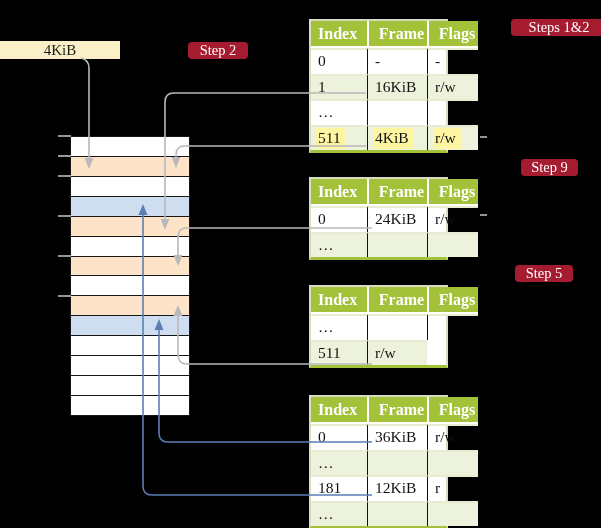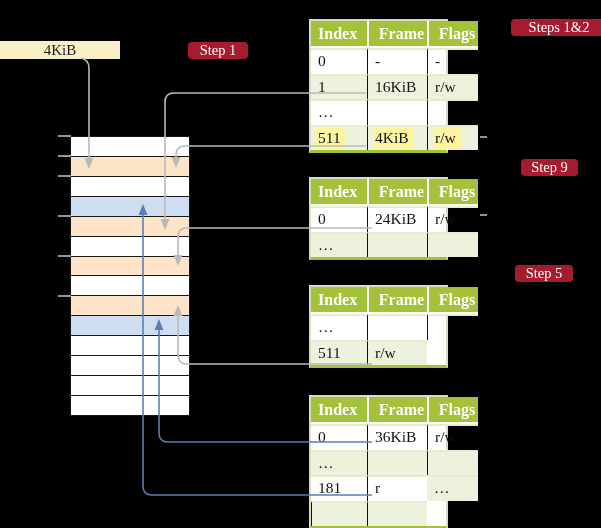--- a/index.html
+++ b/index.html
@@ -64,21 +64,21 @@
 </style>
 </head>
 <body>
 
 <div class="canvas">
 
   <div class="frame-box">
     <span>4KiB</span>
   </div>
 
-  <div class="step" id="step0">Step 1</div>
+  <div class="step" id="step0">Step 2</div>
   <div class="step" id="steps12">Steps 1&amp;2</div>
   <div class="step" id="step3">Step 9</div>
   <div class="step" id="step4">Step 5</div>
 
   <div class="memory">
     <div class="mem-row" style="background: rgb(255, 255, 255);"></div>
     <div class="mem-row" style="background: rgb(253, 228, 201);"></div>
     <div class="mem-row" style="background: rgb(255, 255, 255);"></div>
     <div class="mem-row" style="background: rgb(207, 221, 241);"></div>
     <div class="mem-row" style="background: rgb(253, 228, 201);"></div>
@@ -145,20 +145,21 @@
     <div class="h">Index</div>
     <div class="h hsep">Frame</div>
     <div class="h hsep">Flags</div>
     <div class="c">0</div>
     <div class="c col2">36KiB</div>
     <div class="c col3">r/w</div>
     <div class="c shade">…</div>
     <div class="c col2 shade"></div>
     <div class="c col3 shade"></div>
     <div class="c">181</div>
+    <div class="c col2">12KiB</div>
     <div class="c col3">r</div>
     <div class="c shade">…</div>
     <div class="c col2 shade"></div>
     <div class="c col3 shade"></div>
   </div>
 
   <svg class="overlay" width="601" height="528" viewBox="0 0 601 528">
 
     <path class="ag" d="M 81 58 Q 89 60 89 68 L 89 158"></path>
     <polygon class="agf" points="89,169 84.5,158 93.5,158"></polygon>

